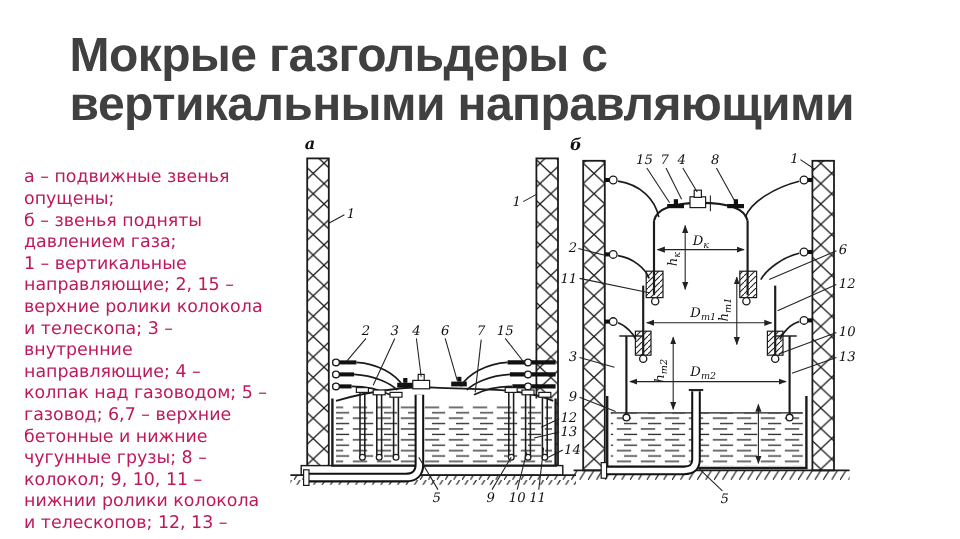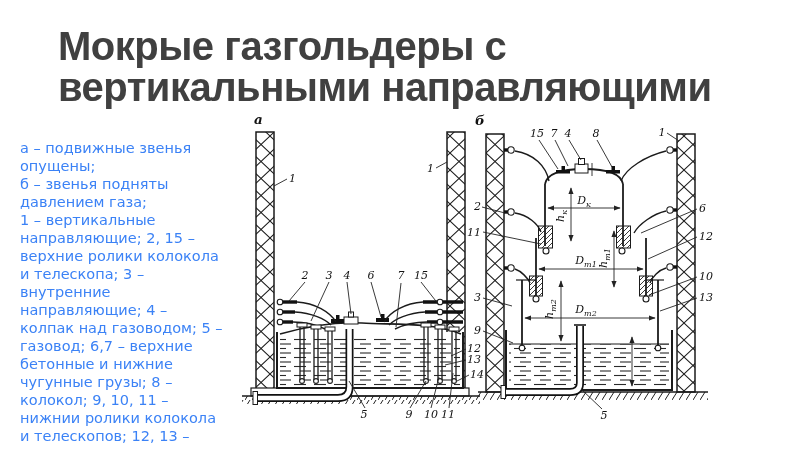--- a/index.html
+++ b/index.html
@@ -2,21 +2,21 @@
 <html><head>
 <meta charset="utf-8">
 <style>
   html,body{margin:0;padding:0}
   body{width:800px;height:449px;background:#ffffff;position:relative;overflow:hidden;
        font-family:"Liberation Sans",sans-serif}
   .title{position:absolute;left:58px;top:26px;margin:0;font-weight:700;
          font-size:40px;line-height:41px;color:#404040;letter-spacing:-0.5px;white-space:pre-line}
   .caption{position:absolute;left:20px;top:139px;width:228px;
            font-family:"DejaVu Sans",sans-serif;font-size:14.5px;line-height:18px;
-           color:#3b82f6;white-space:pre-line}
+           color:#be185d;white-space:pre-line}
   svg.figure{position:absolute;left:240px;top:105px;width:480px;height:325px}
   .lbl{font-family:"DejaVu Serif",serif;font-style:italic;font-size:11px;fill:#111}
   .tag{font-family:"DejaVu Serif",serif;font-style:italic;font-weight:700;font-size:13.5px;fill:#111}
   .sub{font-size:8px}
   .ld{stroke:#222;stroke-width:0.9;fill:none}
   .dim{stroke:#222;stroke-width:0.9;fill:none}
   .ln{stroke:#1b1b1b;fill:none}
   .thick{stroke:#111;stroke-width:3.4;fill:none}
   .wcap{fill:#fff;stroke:#1b1b1b;stroke-width:1}
   .roller{fill:#fff;stroke:#1b1b1b;stroke-width:1.1}

